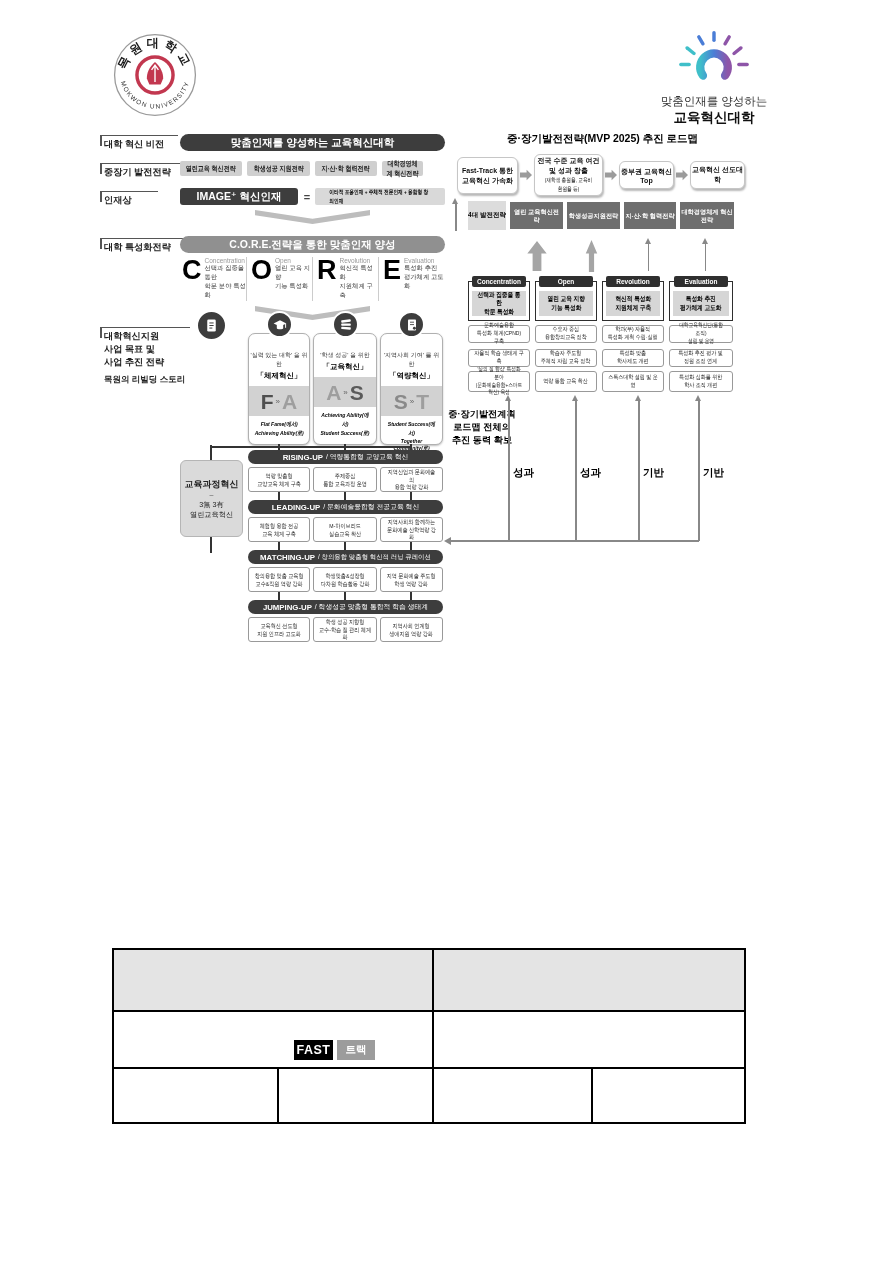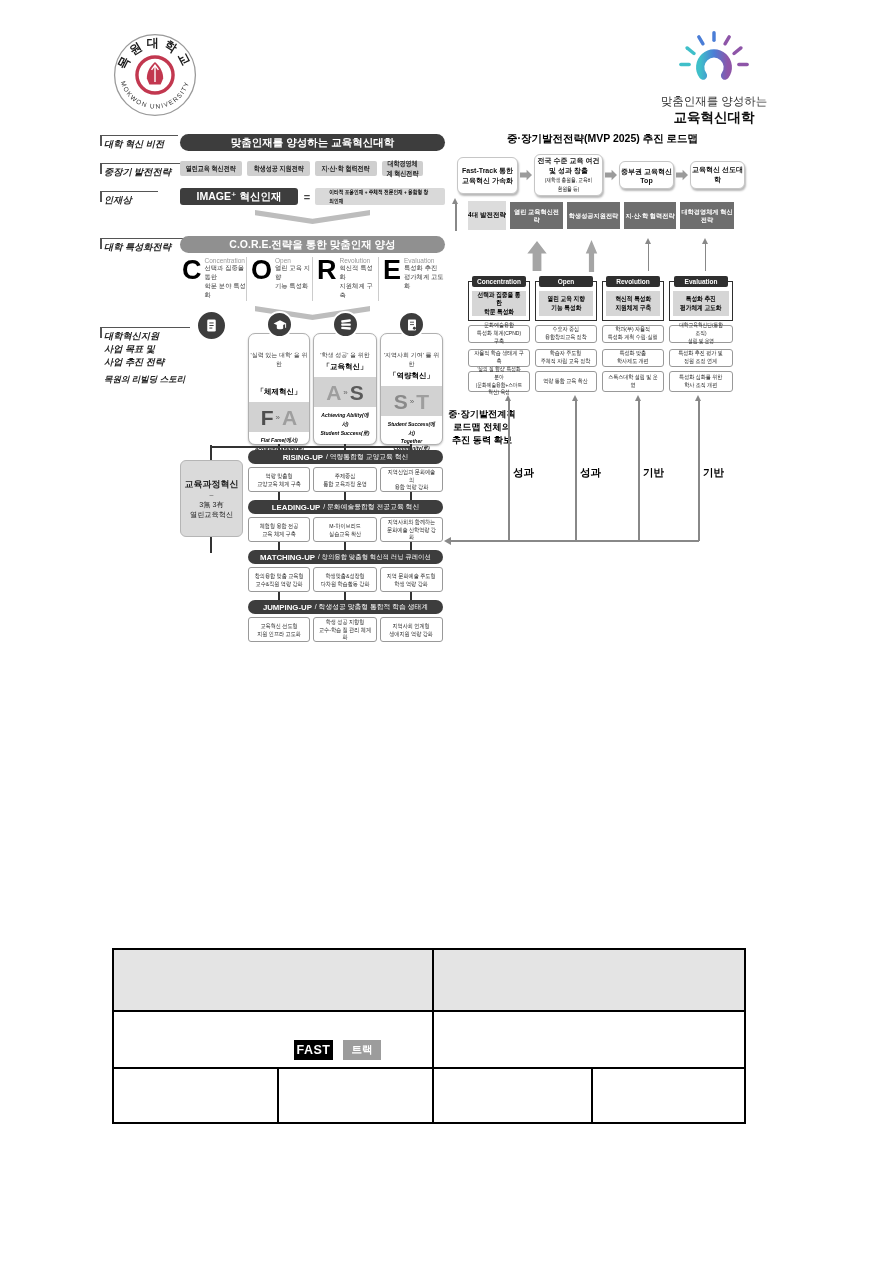--- a/index.html
+++ b/index.html
@@ -5,21 +5,21 @@
   html,body{margin:0;padding:0;background:#888;}
   *{box-sizing:border-box;}
   .page{position:relative;width:893px;height:1263px;background:#fff;margin:0 auto;
         font-family:"Liberation Sans","DejaVu Sans",sans-serif;overflow:hidden;}
   .abs{position:absolute;}
   .flex{display:flex;align-items:center;justify-content:center;}
   .pre{white-space:pre-line;}
   .squeeze{transform:scaleX(.84);transform-origin:center;display:inline-block;}
   .squeeze2{transform:scaleX(.78);transform-origin:center;display:inline-block;}
   
-  .side-label{border-top:1.6px solid #555;padding:2px 0 0 4px;font-size:9.2px;font-weight:600;color:#222;font-style:italic;}
+  .side-label{border-top:1.6px solid #555;padding:2px 0 0 4px;font-size:9.2px;font-weight:600;color:#222;}
   .side-label::before{content:"";position:absolute;left:0;top:0;width:1.6px;height:10px;background:#555;}
   .dark-banner{background:#3d3d3d;color:#fff;border-radius:9px;font-weight:bold;font-size:10.5px;text-align:center;}
   .gray-banner{background:#909090;color:#fff;border-radius:9px;font-weight:bold;font-size:10.5px;text-align:center;}
   .lgray{background:#cfcfcf;color:#222;border-radius:2px;font-size:7.2px;font-weight:bold;text-align:center;}
   .chevron{clip-path:polygon(0 0,50% 62%,100% 0,100% 38%,50% 100%,0 38%);background:#bdbdbd;}
   .card{background:#fff;border:1px solid #b0b0b0;border-radius:7px;box-shadow:0 1px 2px rgba(0,0,0,.25);text-align:center;}
   .circle-icon{border-radius:50%;background:#3d3d3d;border:2px solid #fff;display:flex;align-items:center;justify-content:center;z-index:3;}
   .band{background:#d2d2d2;display:flex;align-items:center;justify-content:center;}
   .bigletter{font-size:21px;font-weight:900;line-height:1;}
   .group{background:#dadada;border:1px solid #b5b5b5;border-radius:6px;text-align:center;color:#222;}
@@ -190,21 +190,21 @@
     <svg width="16" height="16" viewBox="0 0 20 20">
         <rect x="5" y="3" width="10" height="14" rx="1" fill="#fff"></rect>
       <line x1="7.5" y1="6.5" x2="12.5" y2="6.5" stroke="#3d3d3d" stroke-width="1.1"></line>
       <line x1="7.5" y1="9.5" x2="12.5" y2="9.5" stroke="#3d3d3d" stroke-width="1.1"></line>
       <circle cx="13" cy="14" r="1.8" fill="#3d3d3d"></circle>
       </svg>
   </div>
 
   <div class="abs card" style="left:248px;top:333px;width:62px;height:112px;padding-top:17px">
     <div style="font-size:6px;color:#333">'실력 있는 대학' 을 위한</div>
-    <div style="font-size:7.5px;font-weight:bold;margin-top:18px">「체제혁신」</div>
+    <div style="font-size:7.5px;font-weight:bold;margin-top:2px">「체제혁신」</div>
     <div class="band" style="height:30px;margin-top:5px">
       <span class="bigletter" style="color:#4f4f4f">F</span>
       <span style="font-size:8px;color:#666;margin:0 2px">»</span>
       <span class="bigletter" style="color:#9e9e9e">A</span>
     </div>
     <div style="font-size:6px;font-weight:bold;font-style:italic;margin-top:4px"><span class="pre squeeze">Flat Fame(에서)
 Achieving Ability(로)</span></div>
   </div>
   <div class="abs card" style="left:313px;top:333px;width:64px;height:112px;padding-top:17px">
     <div style="font-size:6px;color:#333">'학생 성공' 을 위한</div>
@@ -450,19 +450,19 @@
   <div class="abs vline" style="left:451px;top:540px;width:248px;height:1.5px"></div>
   <div class="abs tri-left" style="left:444px;top:537px"></div>
 
   <div class="abs btable" style="left:112px;top:948px;width:634px;height:176px">
     <div class="abs" style="left:0;top:0;width:100%;height:60px;background:#e4e4e4"></div>
     <div class="line" style="left:0;top:60px;width:100%;height:2px"></div>
     <div class="line" style="left:0;top:117px;width:100%;height:2px"></div>
     <div class="line" style="left:318px;top:0;width:2px;height:100%"></div>
     <div class="line" style="left:163px;top:119px;width:2px;height:53px"></div>
     <div class="line" style="left:477px;top:119px;width:2px;height:53px"></div>
-    <div class="abs" style="left:180px;top:90px;display:flex;gap:10px">
+    <div class="abs" style="left:180px;top:90px;display:flex;gap:4px">
       <span class="badge-fast flex" style="width:39px;height:20px">FAST</span>
       <span class="badge-track flex" style="width:38px;height:20px">트랙</span>
     </div>
   </div>
 
 </div>
 
 </body></html>

